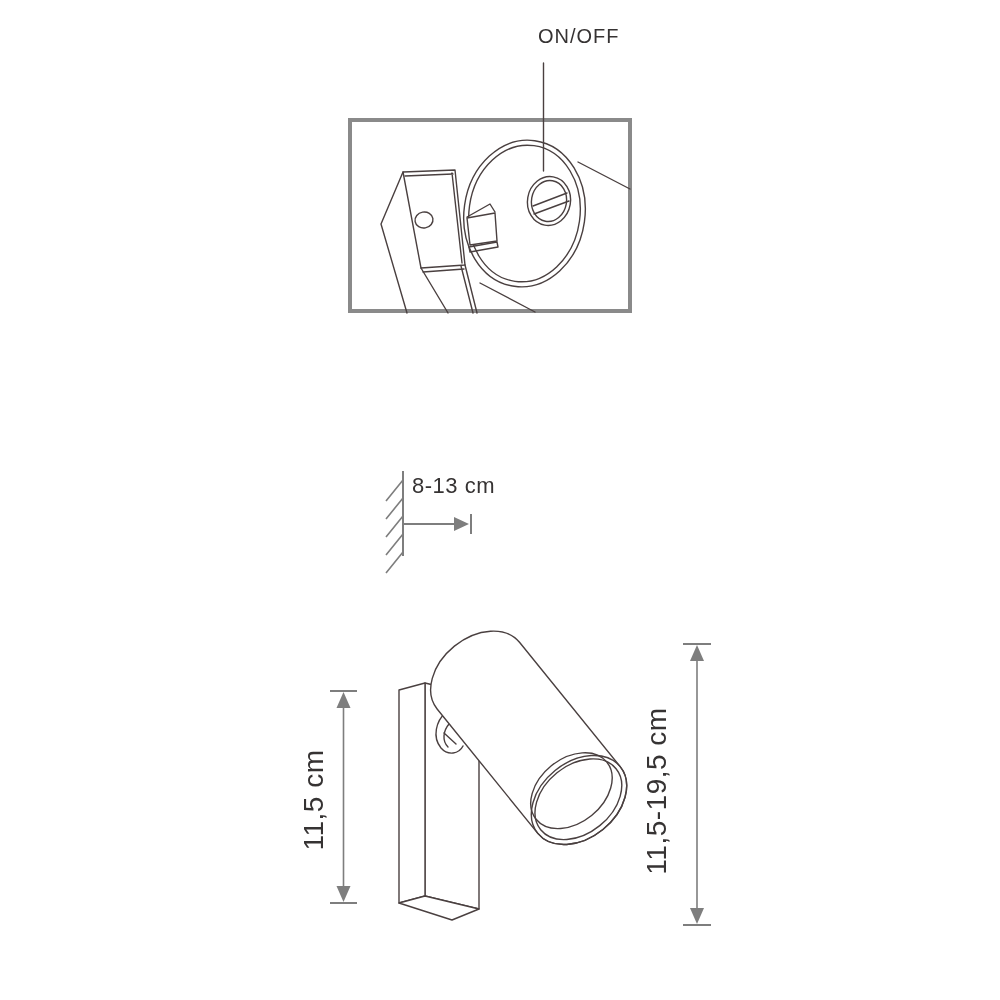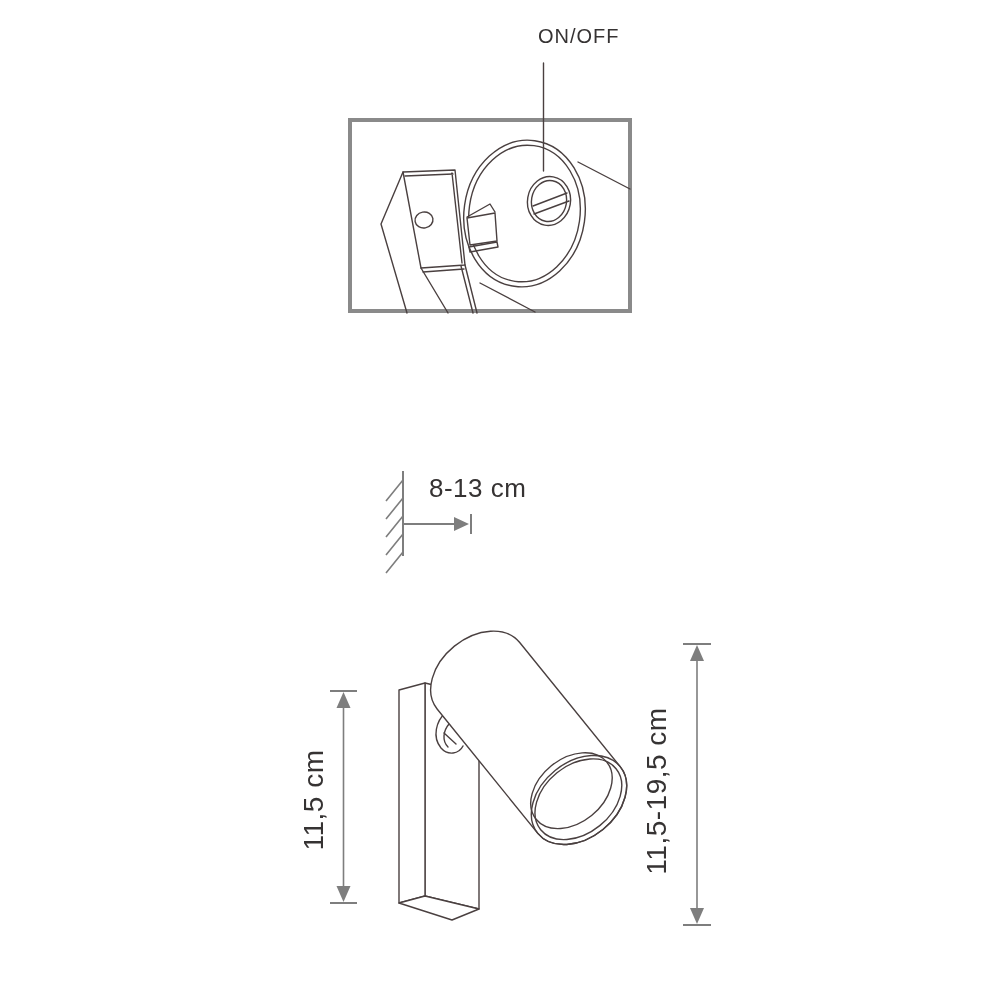--- a/index.html
+++ b/index.html
@@ -3,21 +3,21 @@
 <meta charset="utf-8">
 <style>
   html,body{margin:0;padding:0;background:#ffffff;}
   #canvas{
     position:relative;width:1000px;height:1000px;background:#ffffff;overflow:hidden;
     font-family:"Liberation Sans","DejaVu Sans",sans-serif;color:#363333;
   }
   #artwork{position:absolute;left:0;top:0;width:1000px;height:1000px;}
   .label{position:absolute;white-space:nowrap;color:#363333;line-height:1;}
   .label-onoff{left:528px;top:26px;font-size:20px;letter-spacing:1px;margin-left:10px;}
-  .label-distance{left:429px;top:475px;font-size:26px;letter-spacing:0.5px;}
+  .label-distance{left:412px;top:475px;font-size:22px;letter-spacing:0.5px;}
   .label-rot{transform:translate(-50%,-50%) rotate(-90deg);font-size:28px;letter-spacing:0.5px;}
   .label-h-left{left:314px;top:800px;}
   .label-h-right{left:657px;top:791px;}
   
   .ink{stroke:#4a4040;stroke-width:1.4;fill:none;stroke-linecap:round;stroke-linejoin:round;}
   .ink-fill{stroke:#4a4040;stroke-width:1.4;fill:#ffffff;stroke-linejoin:round;}
   .dim{stroke:#7e7e7e;stroke-width:2;fill:none;stroke-linecap:butt;}
   .dim-thin{stroke:#7e7e7e;stroke-width:1.6;fill:none;}
   .dim-head{fill:#7e7e7e;stroke:none;}
   .frame{stroke:#8a8a8a;stroke-width:4;fill:none;}

